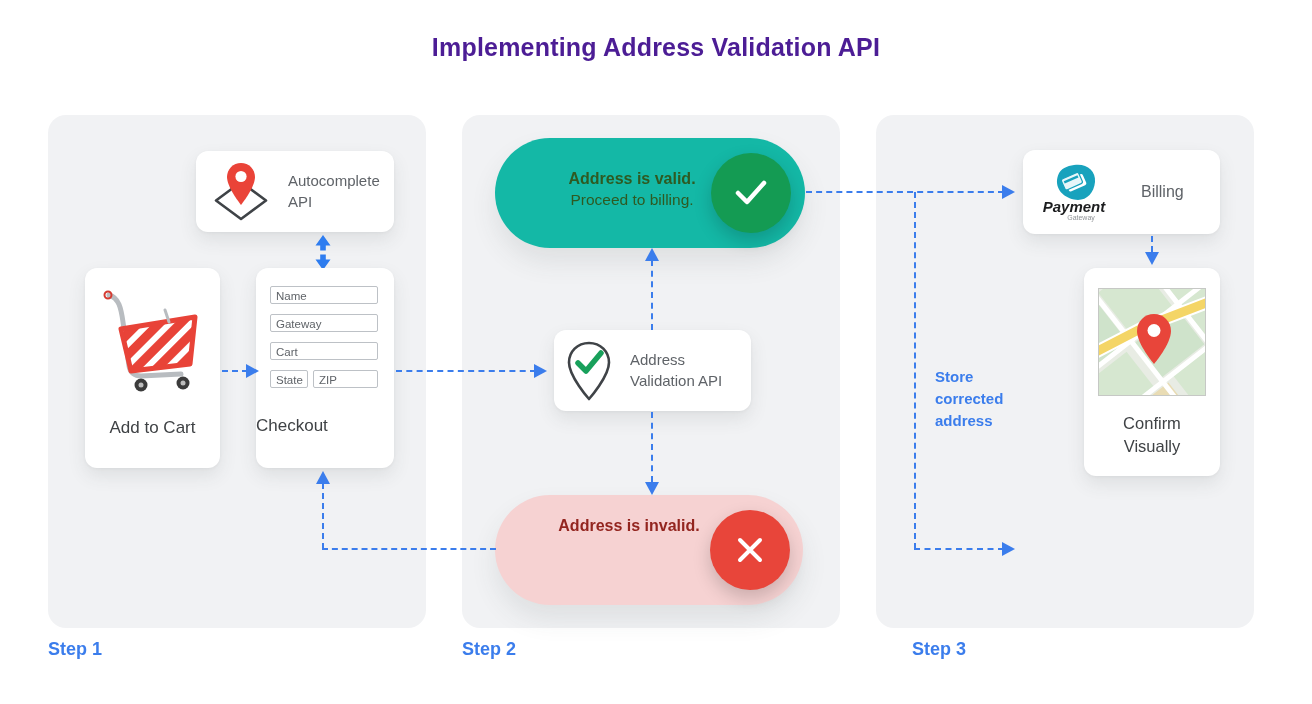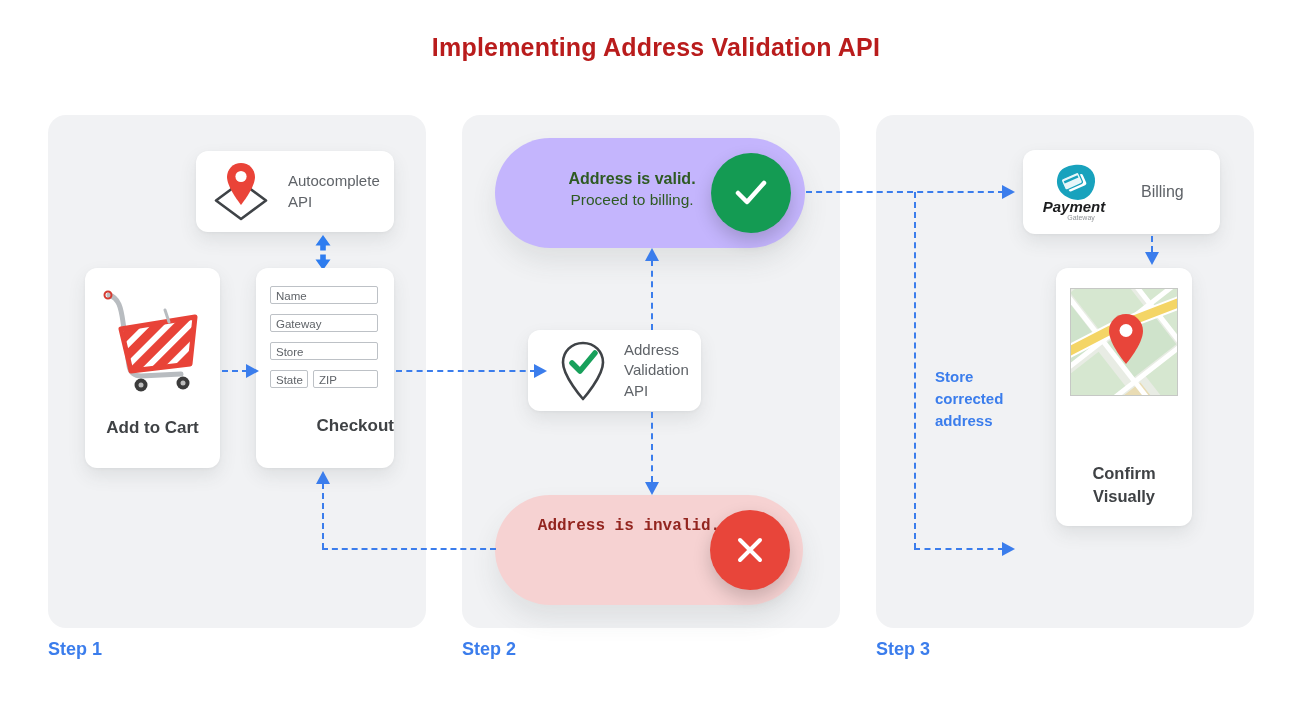--- a/index.html
+++ b/index.html
@@ -5,41 +5,41 @@
   :root{
     --blue:#3b7dec;
     --panel:#f1f2f4;
     --gray-text:#5f6368;
     --dark-text:#3f4245;
   }
   *{margin:0;padding:0;box-sizing:border-box;}
   body{background:#ffffff;font-family:"Liberation Sans",sans-serif;}
   .canvas{position:relative;width:1312px;height:704px;background:#fff;overflow:hidden;}
   .title{position:absolute;top:33px;left:0;width:100%;text-align:center;
-    font-size:25px;font-weight:700;color:#b91c1c;letter-spacing:.2px;}
+    font-size:25px;font-weight:700;color:#4c1d95;letter-spacing:.2px;}
   .panel{position:absolute;top:115px;width:378px;height:513px;background:var(--panel);
     border-radius:18px;}
   .panel.p1{left:48px;} .panel.p2{left:462px;} .panel.p3{left:876px;}
   .step-label{position:absolute;top:639px;font-size:18px;font-weight:700;color:var(--blue);}
   .card{position:absolute;background:#fff;border-radius:12px;
     box-shadow:0 8px 18px rgba(60,64,67,.10),0 1px 3px rgba(60,64,67,.06);}
   .card.row{display:flex;align-items:center;}
   .api-label{font-size:15px;color:var(--gray-text);line-height:1.35;}
-  .big-label{font-size:17px;font-weight:700;color:var(--dark-text);}
+  .big-label{font-size:17px;font-weight:400;color:var(--dark-text);}
   
   .field{position:absolute;height:18px;background:#fff;border:1.5px solid #bdc1c6;
     border-radius:2px;font-size:11.5px;color:#5f6368;line-height:18px;padding-left:5px;}
   
   .pill{position:absolute;height:110px;border-radius:55px;
     box-shadow:0 14px 26px rgba(60,64,67,.10);}
-  .pill.green{background:#c4b5fd;}
+  .pill.green{background:#14b8a6;}
   .pill.red{background:#f6d2d2;}
   .pill-text{position:absolute;text-align:center;}
   .pill.green .pill-text{color:#2e5a22;}
-  .pill.red .pill-text{color:#93251f;font-family:Liberation Mono, monospace;}
+  .pill.red .pill-text{color:#93251f;}
   .pill-title{font-size:16px;font-weight:700;display:block;}
   .pill-sub{font-size:15.5px;display:block;margin-top:3px;}
   .badge{position:absolute;width:80px;height:80px;border-radius:50%;
     display:flex;align-items:center;justify-content:center;
     box-shadow:0 8px 18px rgba(0,0,0,.18);}
   .badge.green{background:#149b53;}
   .badge.red{background:#e8453a;}
   
   .dash-h{position:absolute;height:0;border-top:2px dashed var(--blue);}
   .dash-v{position:absolute;width:0;border-left:2px dashed var(--blue);}
@@ -55,21 +55,21 @@
 <div class="canvas">
 
   <div class="title">Implementing Address Validation API</div>
 
   <div class="panel p1"></div>
   <div class="panel p2"></div>
   <div class="panel p3"></div>
 
   <div class="step-label" style="left:48px;">Step 1</div>
   <div class="step-label" style="left:462px;">Step 2</div>
-  <div class="step-label" style="left:876px;text-align:right;">Step 3</div>
+  <div class="step-label" style="left:912px;text-align:right;">Step 3</div>
 
   <div class="card row" style="left:196px;top:151px;width:198px;height:81px;padding-left:16px;gap:18px;">
     <span style="display:flex;">
       <svg width="58" height="62" viewBox="0 0 58 62">
         <path d="M29 21 L54 39.5 L29 58 L4 39.5 Z" fill="#ffffff" stroke="#3f4347" stroke-width="2.6" stroke-linejoin="round"></path>
         <path d="M29 2 C21.2 2 15 8.2 15 16 C15 26.5 29 44 29 44 C29 44 43 26.5 43 16 C43 8.2 36.8 2 29 2 Z" fill="#ea4338"></path>
         <circle cx="29" cy="15.5" r="5.6" fill="#ffffff"></circle>
       </svg>
     </span>
     <span class="api-label" style="width:102px;">Autocomplete API</span>
@@ -100,41 +100,41 @@
         <circle cx="88" cy="95" r="6.5" fill="#3b3b3b"></circle>
         <circle cx="88" cy="95" r="2.5" fill="#bdbdbd"></circle>
       </svg>
     </span>
     <div class="big-label" style="position:absolute;bottom:30px;width:100%;text-align:center;">Add to Cart</div>
   </div>
 
   <div class="card" style="left:256px;top:268px;width:138px;height:200px;">
     <div class="field" style="left:14px;top:18px;width:108px;">Name</div>
     <div class="field" style="left:14px;top:46px;width:108px;">Gateway</div>
-    <div class="field" style="left:14px;top:74px;width:108px;">Store</div>
+    <div class="field" style="left:14px;top:74px;width:108px;">Cart</div>
     <div class="field" style="left:14px;top:102px;width:38px;">State</div>
     <div class="field" style="left:57px;top:102px;width:65px;">ZIP</div>
-    <div class="big-label" style="position:absolute;bottom:32px;width:100%;text-align:right;">Checkout</div>
+    <div class="big-label" style="position:absolute;bottom:32px;width:100%;text-align:left;">Checkout</div>
   </div>
 
   <div class="pill green" style="left:495px;top:138px;width:310px;">
     <div class="pill-text" style="left:42px;top:32px;width:190px;">
       <span class="pill-title">Address is valid.</span>
       <span class="pill-sub">Proceed to billing.</span>
     </div>
     <div class="badge green" style="left:216px;top:15px;">
       <span style="display:flex;">
         <svg width="38" height="30" viewBox="0 0 38 30">
           <path d="M6 15 L15 24 L32 5" fill="none" stroke="#ffffff" stroke-width="4.5" stroke-linecap="round" stroke-linejoin="round"></path>
         </svg>
       </span>
     </div>
   </div>
 
-  <div class="card row" style="left:528px;top:330px;width:173px;height:81px;padding-left:32px;gap:18px;">
+  <div class="card row" style="left:554px;top:330px;width:197px;height:81px;padding-left:12px;gap:18px;">
     <span style="display:flex;">
       <svg width="46" height="60" viewBox="0 0 46 60">
         <path d="M23 2 C11.4 2 3 10.6 3 21.5 C3 35.5 23 58 23 58 C23 58 43 35.5 43 21.5 C43 10.6 34.6 2 23 2 Z" fill="#ffffff" stroke="#3f4347" stroke-width="2.6" stroke-linejoin="round"></path>
         <path d="M12 22 L20 30 L35 12" fill="none" stroke="#18a05b" stroke-width="5.5" stroke-linecap="round" stroke-linejoin="round"></path>
       </svg>
     </span>
     <span class="api-label" style="width:106px;">Address Validation API</span>
   </div>
 
   <div class="pill red" style="left:495px;top:495px;width:308px;">
@@ -159,21 +159,21 @@
           <rect x="22" y="12" width="19" height="12" rx="2" fill="#e8f6f9" stroke="#18a2bd" stroke-width="1.2"></rect>
           <path d="M24 16 L39 16" stroke="#18a2bd" stroke-width="2.4"></path>
         </g>
         <text x="33" y="50" text-anchor="middle" font-size="15" font-weight="800" font-style="italic" fill="#1c1d1f">Payment</text>
         <text x="40" y="58" text-anchor="middle" font-size="7" fill="#8f9296">Gateway</text>
       </svg>
     </span>
     <span class="api-label" style="font-size:16px;margin-left:12px;">Billing</span>
   </div>
 
-  <div class="card" style="left:1056px;top:268px;width:136px;height:258px;">
+  <div class="card" style="left:1084px;top:268px;width:136px;height:208px;">
     <span style="position:absolute;left:14px;top:20px;">
       <svg width="108" height="108" viewBox="0 0 108 108">
         <defs>
             <clipPath id="mapclip">
               <rect x="1" y="1" width="106" height="106"></rect>
             </clipPath>
           </defs>
         <rect x="0.5" y="0.5" width="107" height="107" fill="#eef0ea" stroke="#c6c8c5"></rect>
         <g clip-path="url(#mapclip)">
           <g transform="rotate(-38 54 54)" stroke-width="0">

